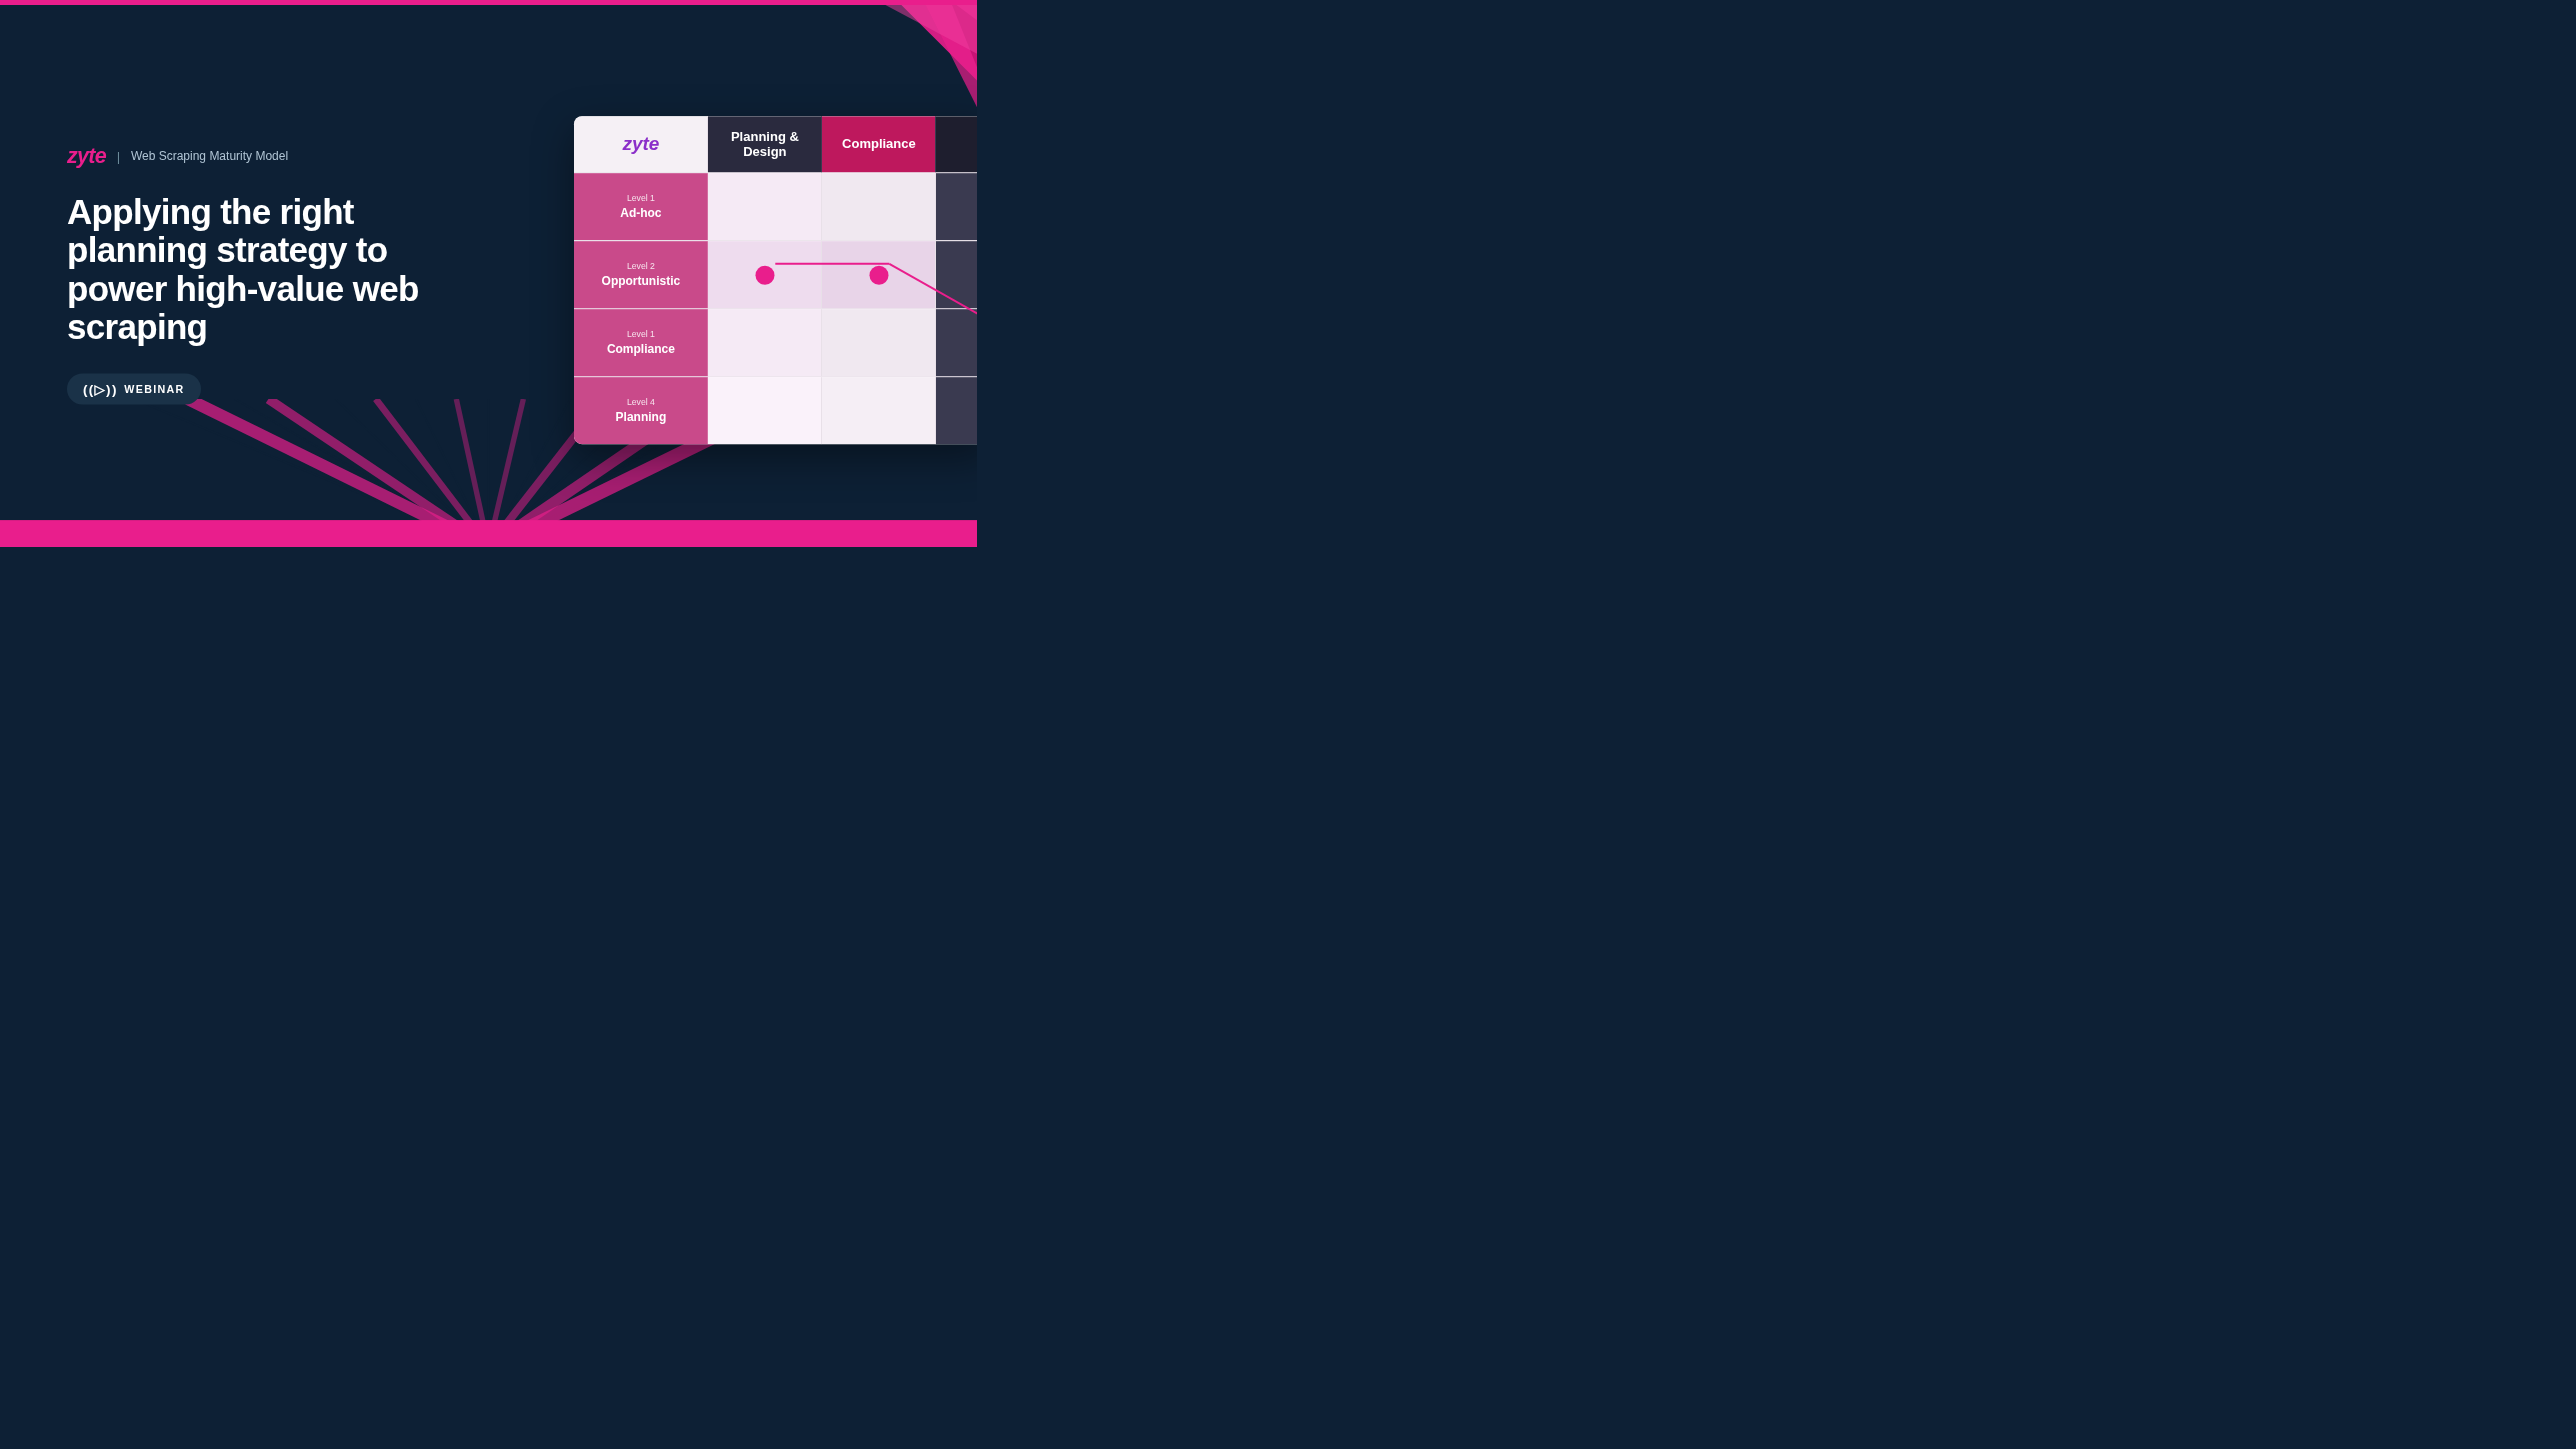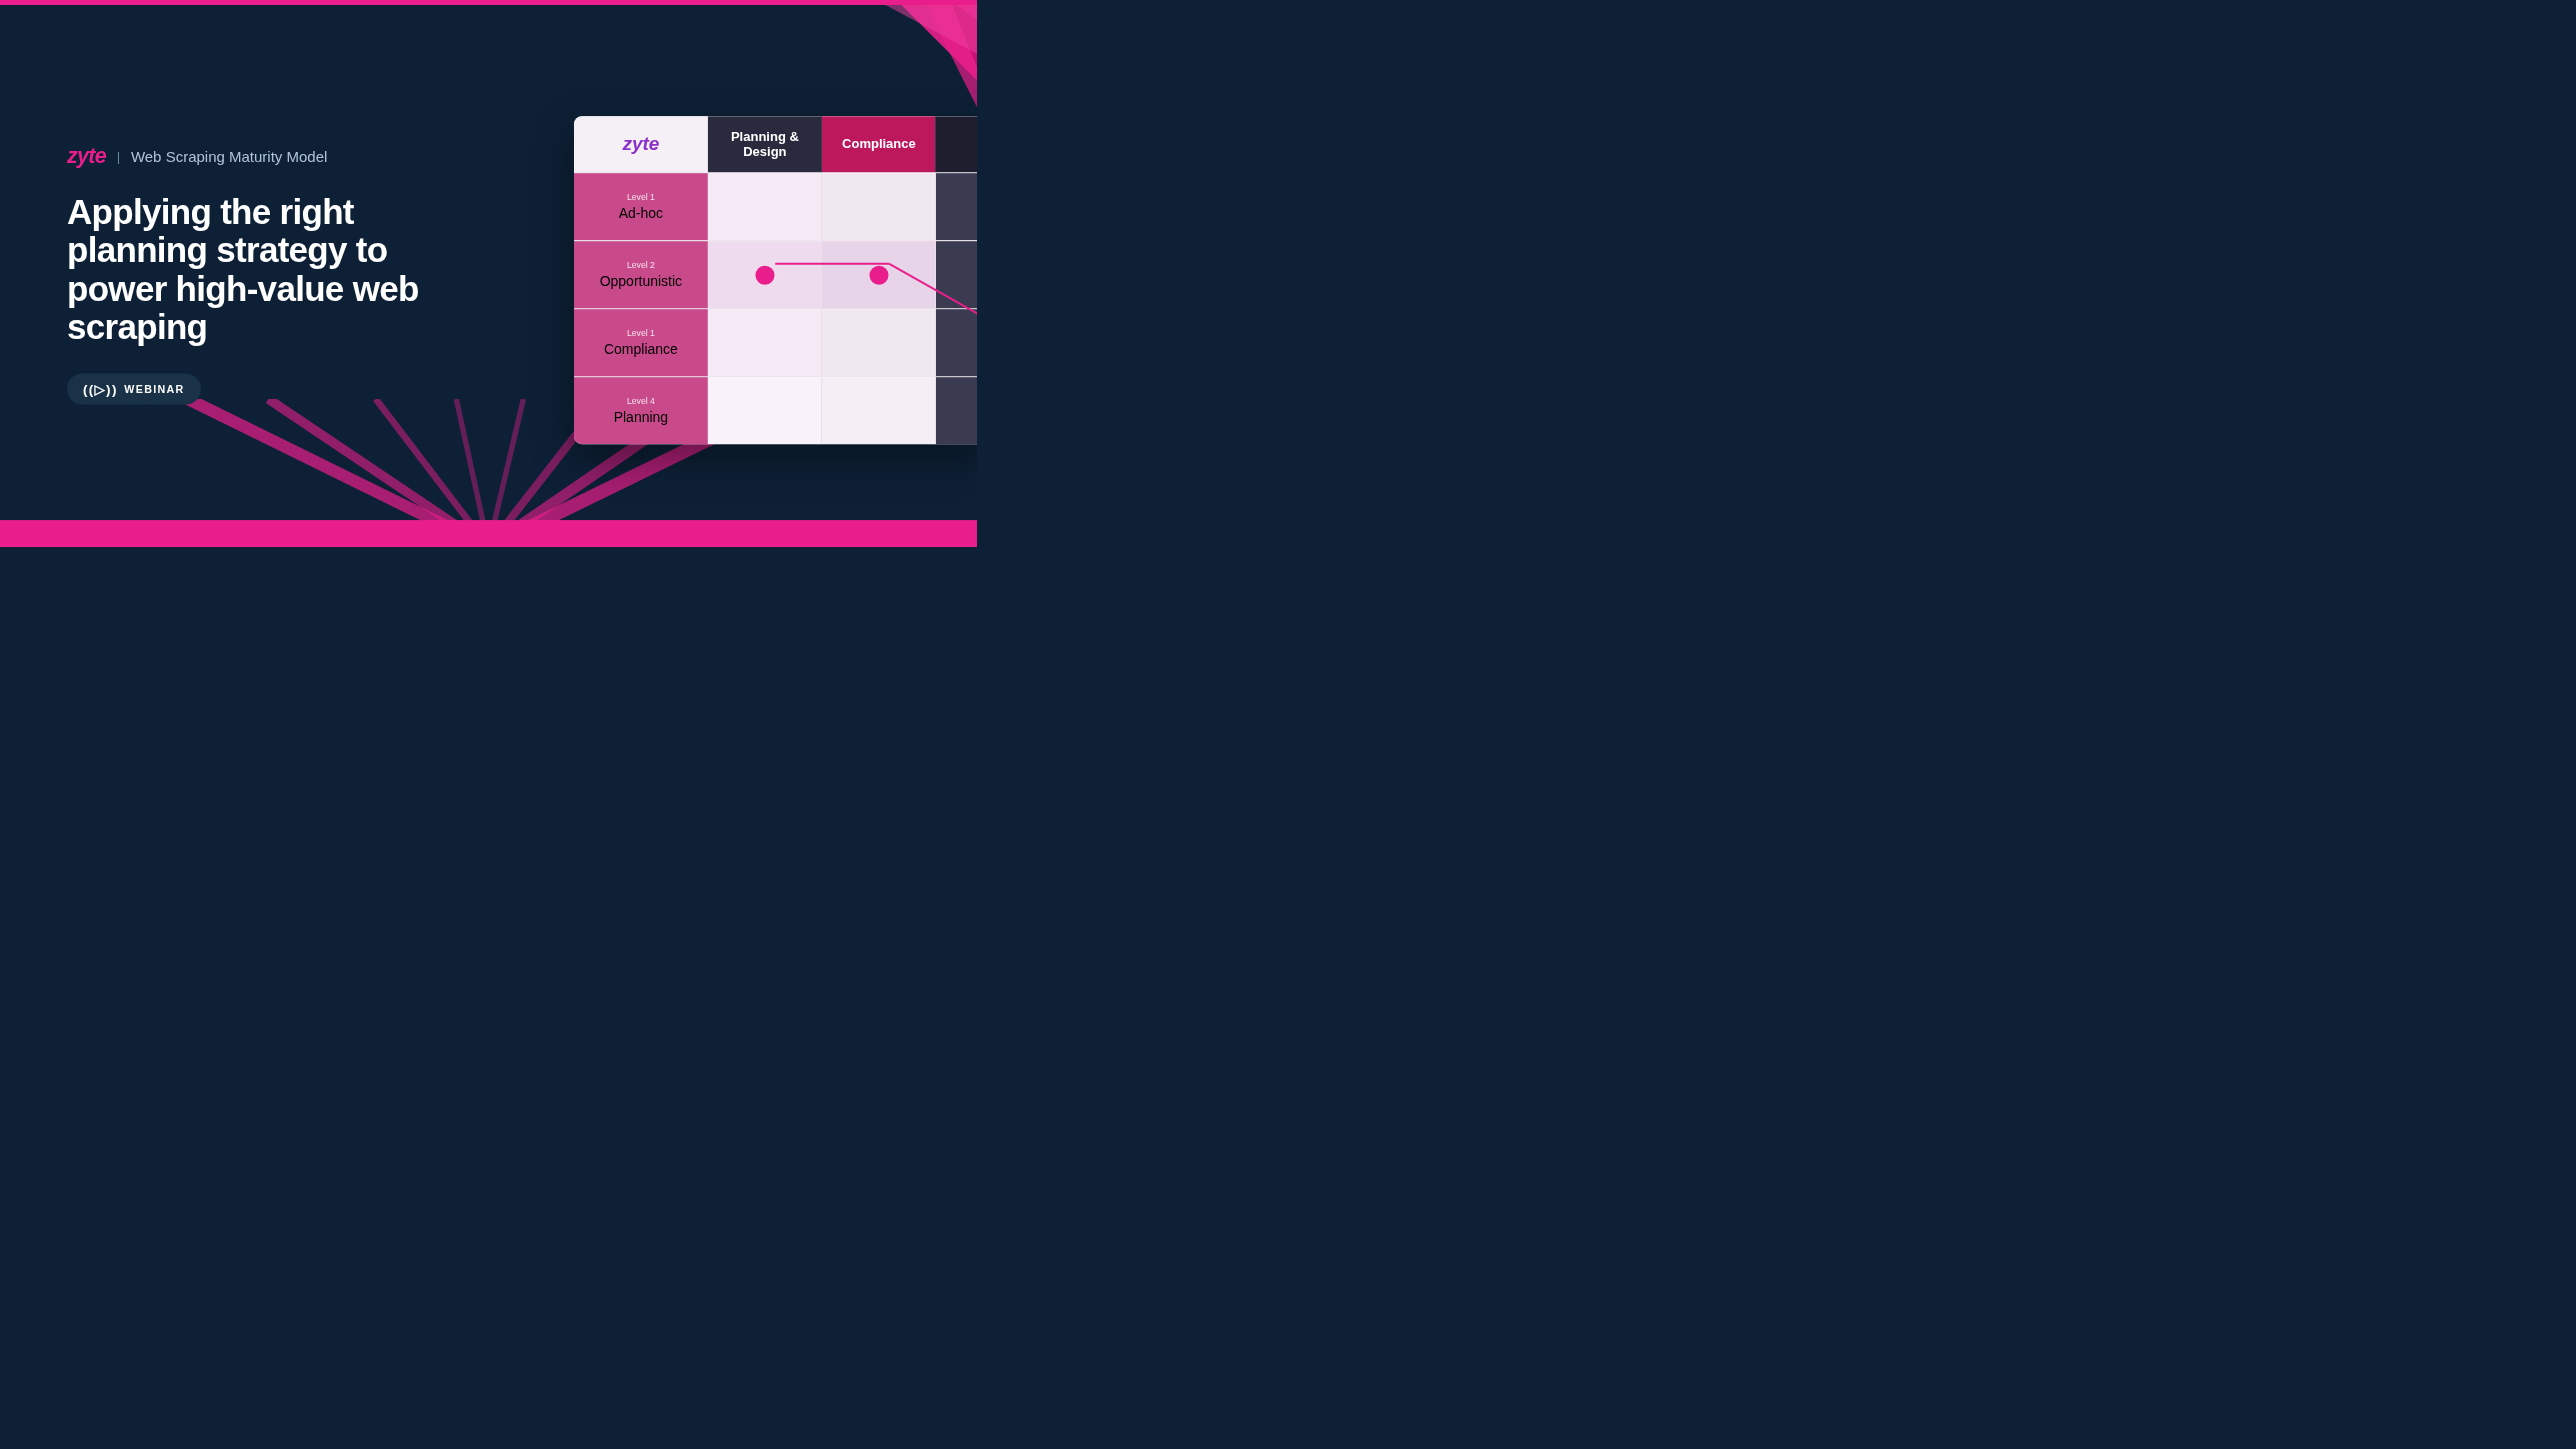--- a/index.html
+++ b/index.html
@@ -61,21 +61,21 @@
     }
 
     .brand-divider {
       color: #6b8a9a;
       font-size: 13.4px;
       margin: 0 2.7px;
     }
 
     .brand-subtitle {
       color: #b0c4d4;
-      font-size: 15px;
+      font-size: 12px;
       font-weight: 400;
     }
 
     .main-headline {
       color: #ffffff;
       font-size: 35px;
       font-weight: 800;
       line-height: 1.1;
       margin-bottom: 27px;
       letter-spacing: -0.7px;
@@ -178,23 +178,23 @@
     }
 
     .level-number {
       color: rgba(255,255,255,0.85);
       font-size: 8.7px;
       font-weight: 400;
       margin-bottom: 2.7px;
     }
 
     .level-name {
-      color: #000000;
-      font-size: 14px;
-      font-weight: 400;
+      color: #ffffff;
+      font-size: 12px;
+      font-weight: 700;
     }
 
     .data-cell {
       padding: 10.7px;
       border-right: 0.7px solid #e8e0e8;
       min-height: 67px;
       position: relative;
     }
 
     

